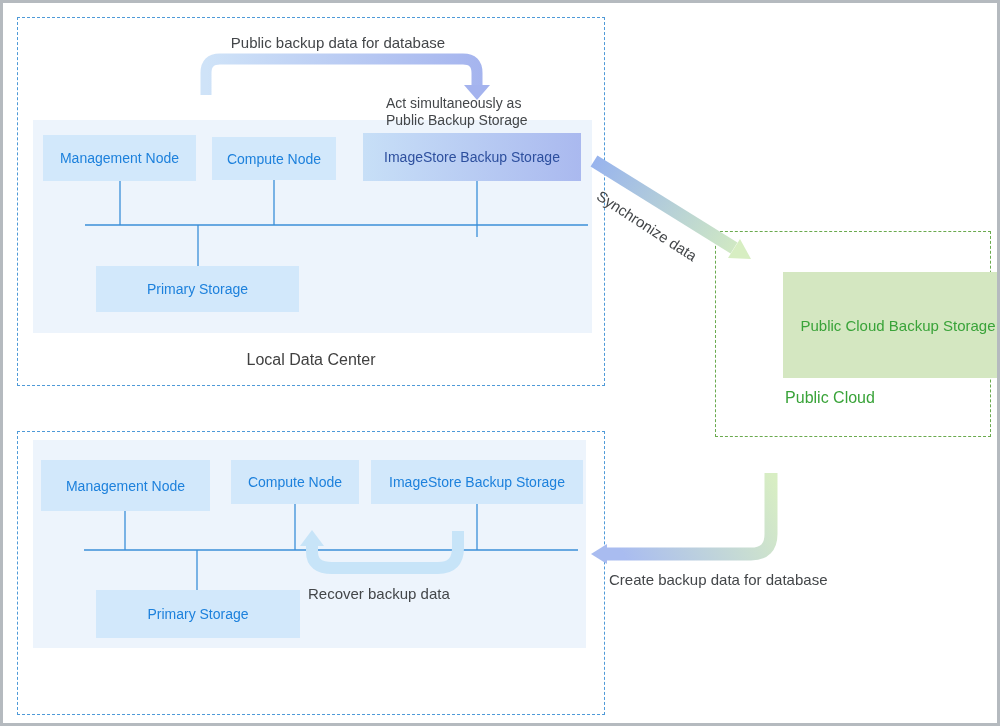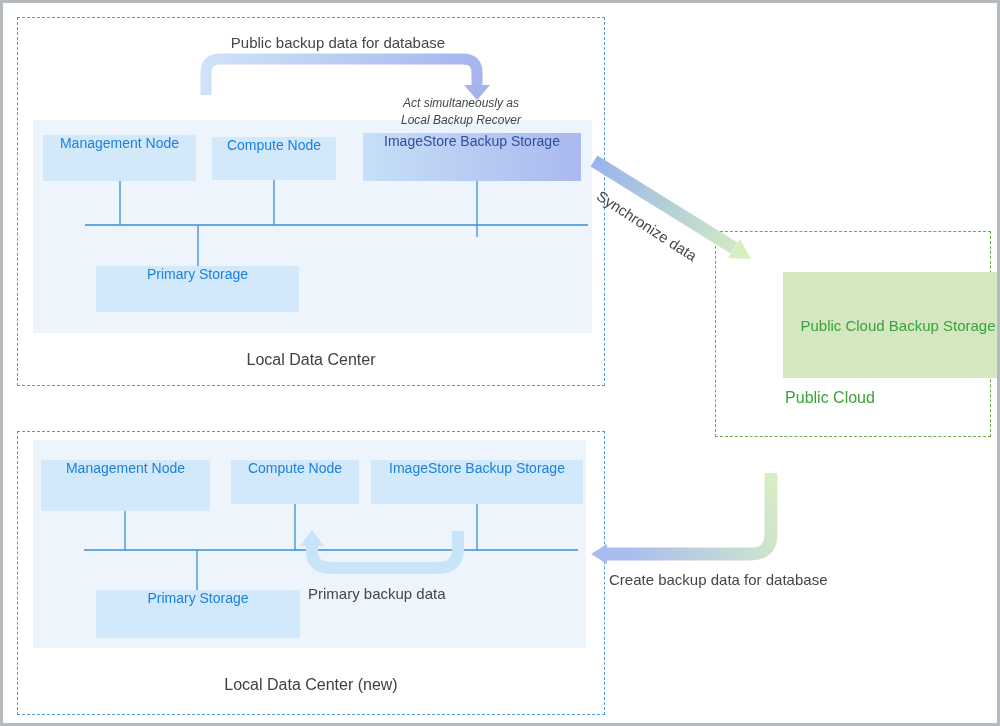--- a/index.html
+++ b/index.html
@@ -6,29 +6,29 @@
   .canvas{
     position:relative;width:1000px;height:726px;background:#ffffff;
     border:3px solid #b5babf;box-sizing:border-box;overflow:hidden;
     font-family:"Liberation Sans", sans-serif;
   }
   .abs{position:absolute;box-sizing:border-box;}
   .dc-box{border:1px dashed #4f9ad8;background:transparent;}
   .cloud-box{border:1px dashed #6aaa4e;}
   .inner{background:#edf4fc;}
   .node{
-    display:flex;align-items:flex-start;justify-content:center;text-align:center;
+    display:flex;align-items:center;justify-content:center;text-align:center;
     background:#d2e8fb;color:#1d81dc;font-size:14px;
   }
   .node.grad{
     background:linear-gradient(90deg,#c7dff7 0%,#aab9ef 100%);
     color:#2d4f9e;
   }
   .caption{color:#434649;font-size:15px;white-space:nowrap;}
-  .caption.small{font-size:12px;line-height:17px;text-align:center;white-space:normal;font-style:italic;}
+  .caption.small{font-size:14px;line-height:17px;text-align:left;white-space:normal;}
   .dc-label{color:#404040;font-size:16px;text-align:center;}
   .pc-label{color:#39a339;font-size:16px;text-align:center;}
   .pc-node{
     display:flex;align-items:center;justify-content:center;text-align:center;
     background:#d4e7c1;color:#39a339;font-size:15px;
   }
   .rot{transform:rotate(33deg);transform-origin:0 0;}
   svg{position:absolute;left:0;top:0;}
 </style>
 </head>
@@ -106,21 +106,21 @@
   <div class="abs node grad" style="left:360px;top:130px;width:218px;height:48px;">
     <span>ImageStore Backup Storage</span>
   </div>
   <div class="abs node" style="left:93px;top:263px;width:203px;height:46px;">
     <span>Primary Storage</span>
   </div>
 
   <div class="abs caption" style="left:170px;top:31px;width:330px;text-align:center;">Public backup data for database</div>
   <div class="abs caption small" style="left:383px;top:92px;width:150px;">
     <div>Act simultaneously as</div>
-    <div>Local Backup Recover</div>
+    <div>Public Backup Storage</div>
   </div>
   <div class="abs dc-label" style="left:14px;top:348px;width:588px;">Local Data Center</div>
 
   <div class="abs caption rot" style="left:600px;top:184px;">Synchronize data</div>
 
   <div class="abs pc-node" style="left:750px;top:269px;width:230px;height:106px;margin-left:30px;">
     <span>Public Cloud Backup Storage</span>
   </div>
   <div class="abs pc-label" style="left:712px;top:386px;width:230px;">Public Cloud</div>
 
@@ -132,17 +132,16 @@
   <div class="abs node" style="left:228px;top:457px;width:128px;height:44px;">
     <span>Compute Node</span>
   </div>
   <div class="abs node" style="left:368px;top:457px;width:212px;height:44px;">
     <span>ImageStore Backup Storage</span>
   </div>
   <div class="abs node" style="left:93px;top:587px;width:204px;height:48px;">
     <span>Primary Storage</span>
   </div>
 
-  <div class="abs caption" style="left:305px;top:582px;">Primary backup data</div>
+  <div class="abs caption" style="left:305px;top:582px;">Recover backup data</div>
 
-  <div class="abs dc-label" style="left:14px;top:673px;width:588px;">Local Data Center (new)</div>
 
 </div>
 
 </body></html>

